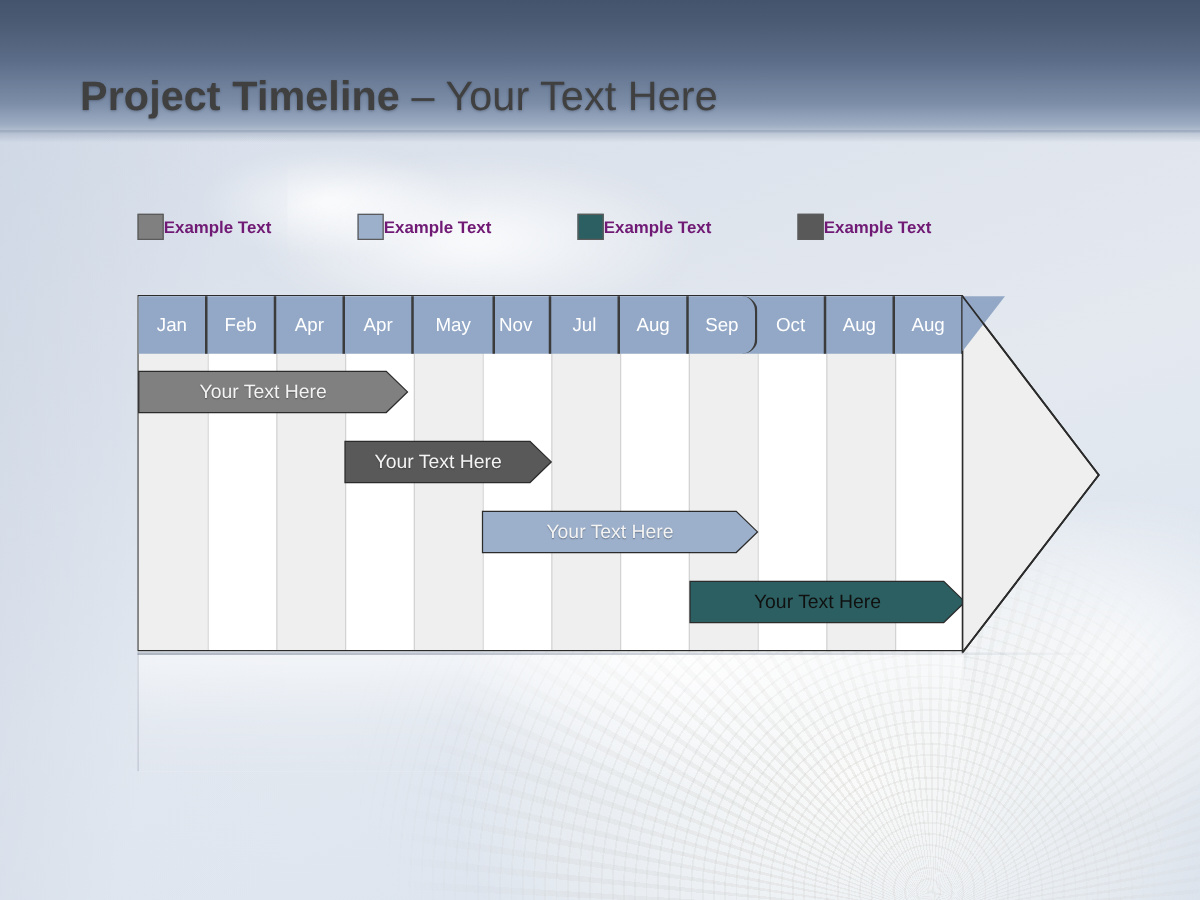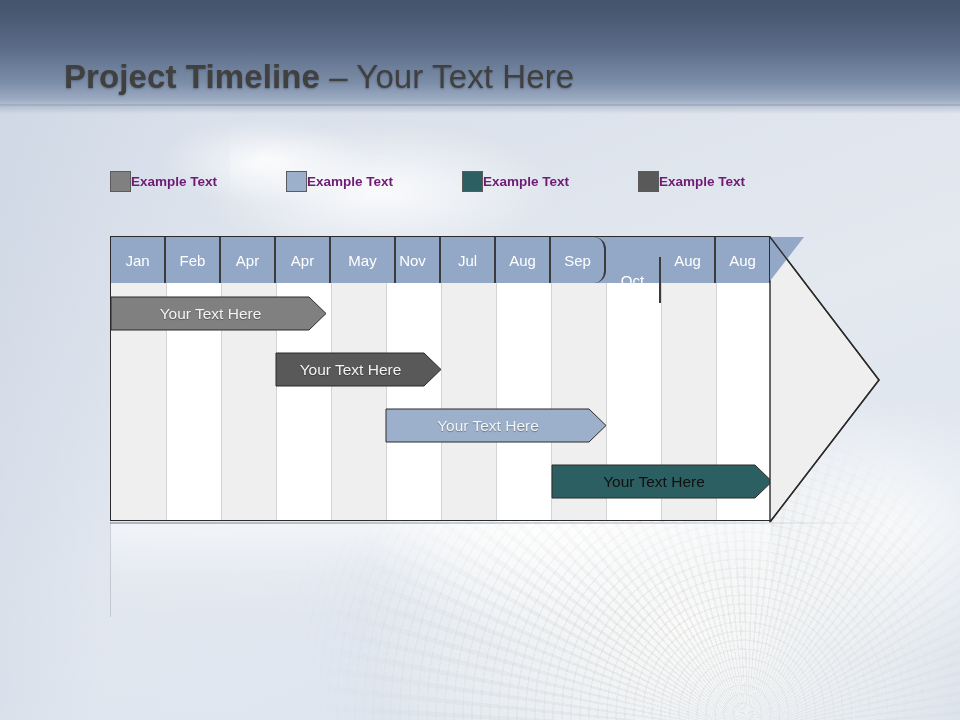--- a/index.html
+++ b/index.html
@@ -217,21 +217,21 @@
     <div class="tl-head">
         <div class="tl-head-cell" style="left: 0px; width: 55px;">Jan</div>
         <div class="tl-head-cell" style="left: 55px; width: 55px;">Feb</div>
         <div class="tl-head-cell" style="left: 110px; width: 55px;">Apr</div>
         <div class="tl-head-cell" style="left: 165px; width: 55px;">Apr</div>
         <div class="tl-head-cell" style="left: 220px; width: 65px;">May</div>
         <div class="tl-head-cell" style="left: 275px; width: 55px;">Nov</div>
         <div class="tl-head-cell" style="left: 330px; width: 55px;">Jul</div>
         <div class="tl-head-cell" style="left: 385px; width: 55px; text-align: right;">Aug</div>
         <div class="tl-head-cell" style="left: 440px; width: 55px; border-radius: 12px;">Sep</div>
-        <div class="tl-head-cell" style="left: 495px; width: 55px; margin-top: 20px;">Oct</div>
+        <div class="tl-head-cell" style="left: 495px; width: 55px;">Oct</div>
         <div class="tl-head-cell" style="left: 550px; width: 55px;">Aug</div>
         <div class="tl-head-cell" style="left: 605px; width: 55px;">Aug</div>
       </div>
     <div id="tl-bars">
         <div class="bar" style="left: 0px; top: 60px; width: 215px;">
           <svg width="215" height="33" viewBox="0 0 215 33">
             <path d="M0,0 L198,0 L215,16.5 L198,33 L0,33 Z" fill="#808080" stroke="#2b2b2b" stroke-width="1"></path>
           </svg>
           <div class="bar-label light">Your  Text Here</div>
         </div>

